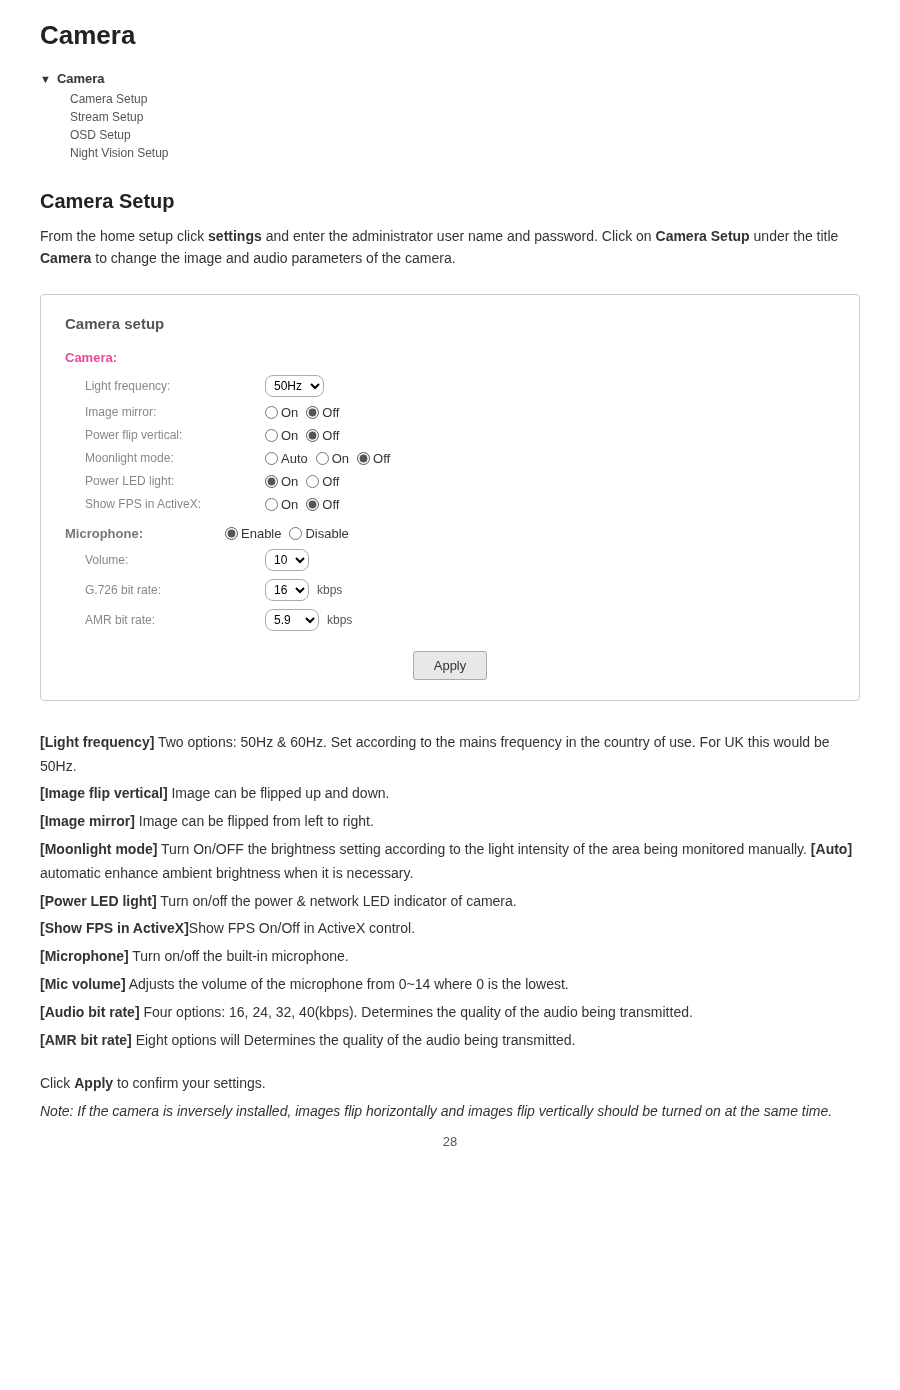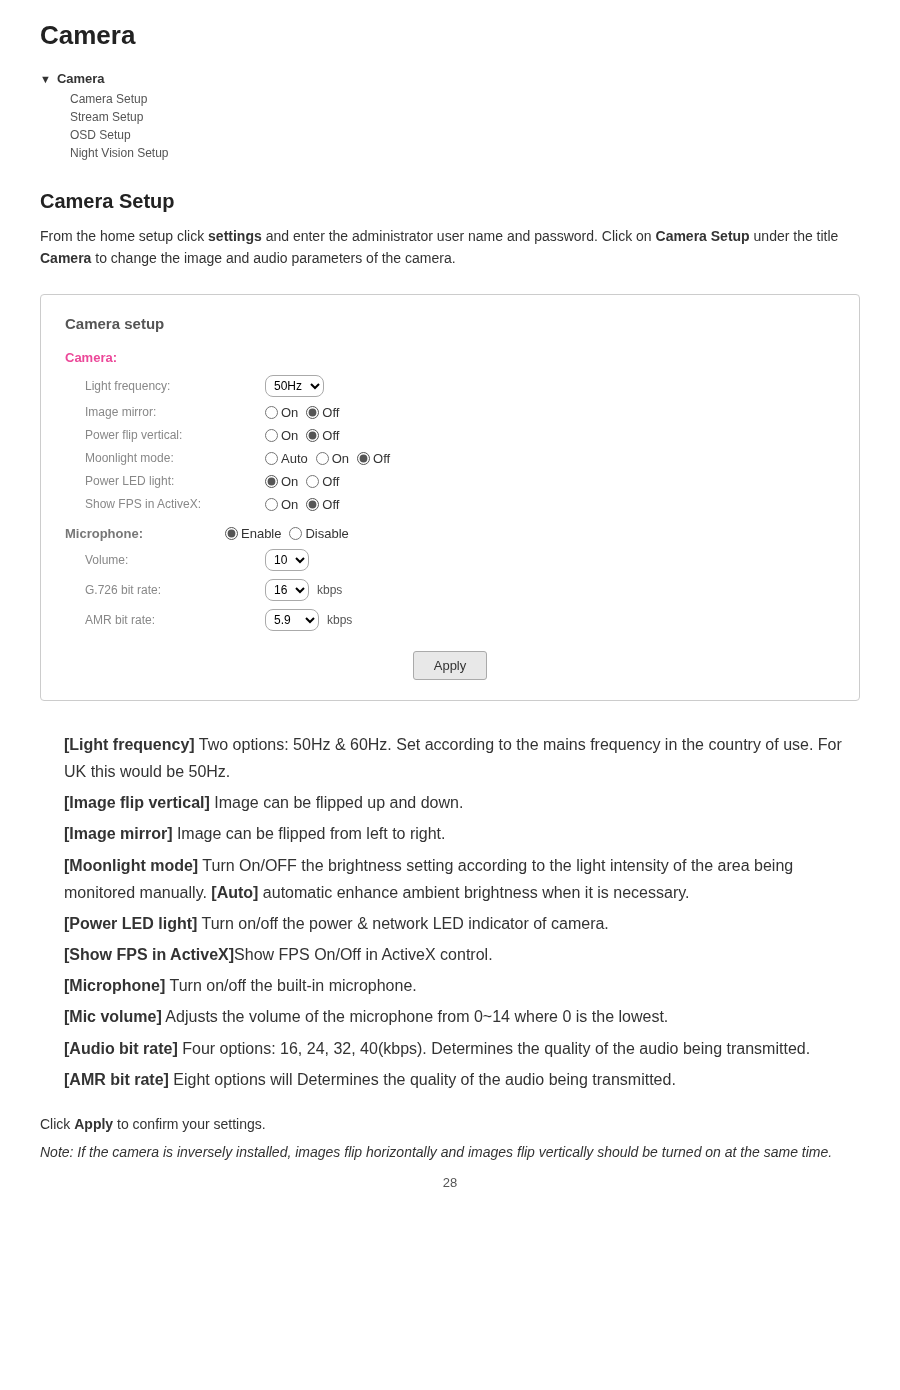--- a/index.html
+++ b/index.html
@@ -150,24 +150,23 @@
     .apply-btn {
       padding: 6px 20px;
       font-size: 13px;
       background: #e8e8e8;
       border: 1px solid #aaa;
       border-radius: 3px;
       cursor: pointer;
       color: #333;
     }
     .description-section {
-      font-size: 16px;
+      font-size: 14px;
       line-height: 1.7;
       margin-bottom: 20px;
-      margin-left: 24px;
     }
     .description-section p {
       margin-bottom: 4px;
     }
     .note-section {
       font-size: 14px;
       line-height: 1.7;
       margin-bottom: 10px;
     }
     .note-section p {

